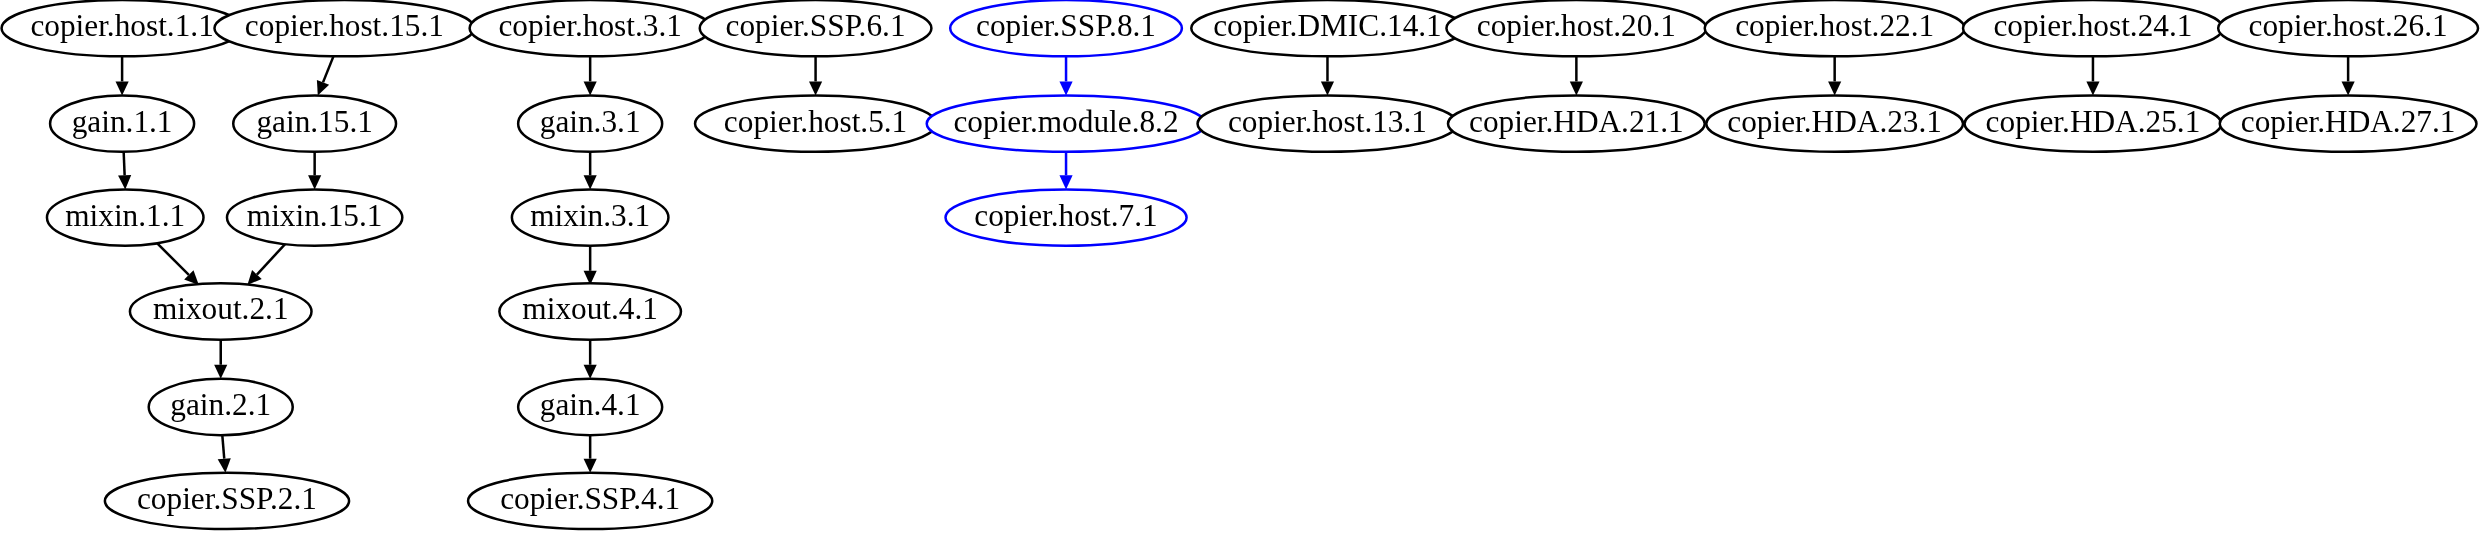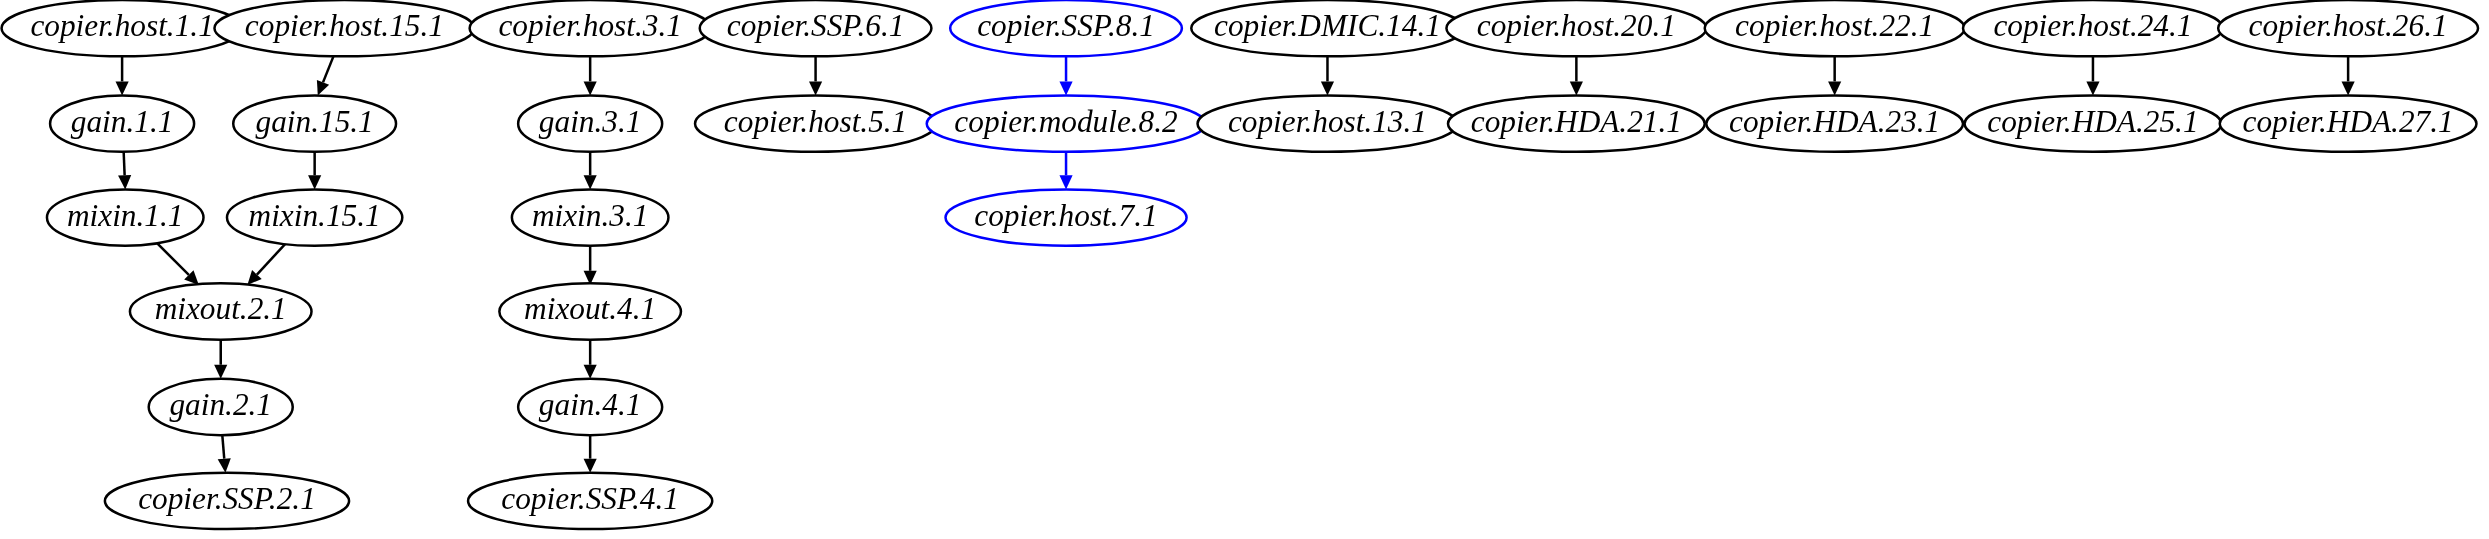--- a/index.html
+++ b/index.html
@@ -9,21 +9,20 @@
   }
   body {
     font-family: "Liberation Serif", "DejaVu Serif", serif;
   }
   #graph-root {
     position: relative;
     width: 2489px;
     height: 539px;
     background: #ffffff;
     overflow: hidden;
-    font-style: italic;
   }
   svg#graph-canvas {
     display: block;
     width: 2489px;
     height: 539px;
   }
   .node-ellipse {
     fill: #ffffff;
     stroke-width: 1.6;
   }

